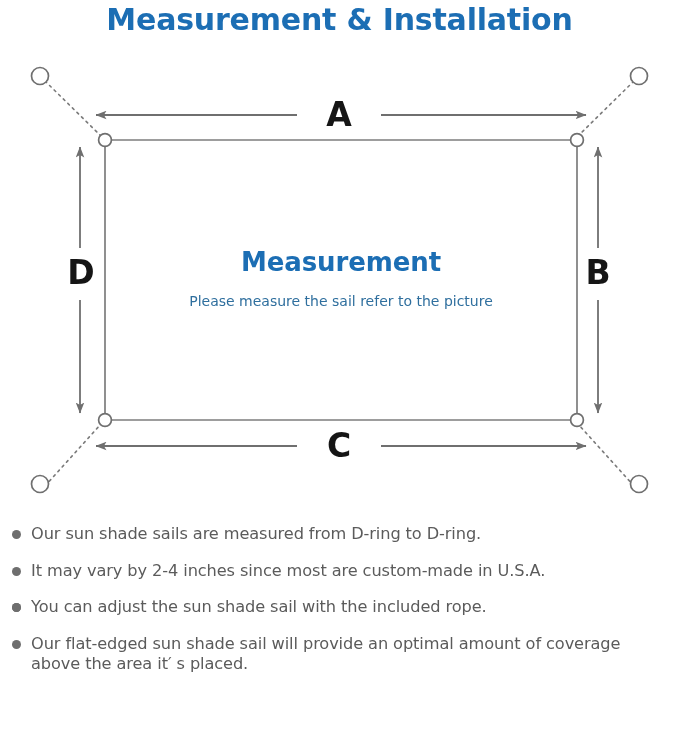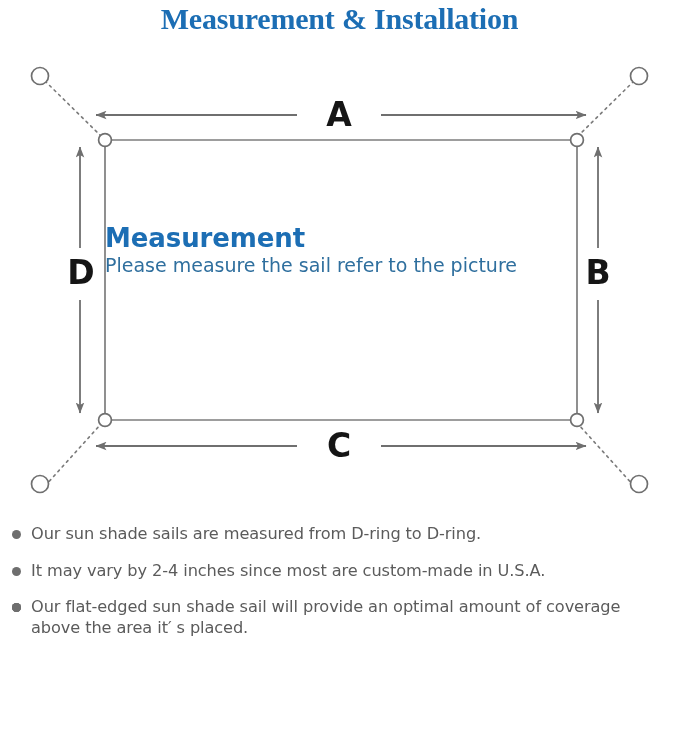--- a/index.html
+++ b/index.html
@@ -22,21 +22,20 @@
     position: absolute;
     left: 0;
     top: 2px;
     width: 679px;
     text-align: center;
     font-size: 30px;
     font-weight: bold;
     color: #1c6eb4;
     letter-spacing: -0.2px;
     white-space: nowrap;
-    font-family: Liberation Serif, serif;
   }
 
   
   #diagram {
     position: absolute;
     left: 0;
     top: 52px;
     width: 679px;
     height: 460px;
   }
@@ -57,33 +56,34 @@
   }
   #label-a { left: 304px; top: 46px; width: 70px; }
   #label-c { left: 304px; top: 377px; width: 70px; }
   #label-d { left: 50px;  top: 204px; width: 62px; }
   #label-b { left: 567px; top: 204px; width: 62px; }
 
   
   #center-caption {
     position: absolute;
     left: 105px;
-    top: 172px;
+    top: 196px;
     width: 472px;
+    text-align: center;
   }
   #center-title {
     font-size: 26px;
     font-weight: bold;
     color: #1c6eb4;
     line-height: 1.15;
     letter-spacing: -0.1px;
   }
   #center-subtitle {
-    margin-top: 0;
-    font-size: 19px;
+    margin-top: 15px;
+    font-size: 14px;
     font-weight: normal;
     color: #2f6f9e;
     line-height: 1.2;
   }
 
   
   #notes-list {
     position: absolute;
     left: 0;
     top: 524px;
@@ -187,18 +187,19 @@
   </li>
   <li class="note-item">
     <span class="note-bullet"></span>
     <span>It may vary by 2-4 inches since most are custom-made in U.S.A.</span>
   </li>
   <li class="note-item">
     <span class="note-bullet"></span>
   </li>
   <li class="note-item">
     <span class="note-bullet"></span>
+    <span>You can adjust the sun shade sail with the included rope.</span>
   </li>
   <li class="note-item">
     <span class="note-bullet"></span>
     <span>Our flat-edged sun shade sail will provide an optimal amount of coverage above the area it′ s placed.</span>
   </li>
 </ul>
 
 </body></html>

